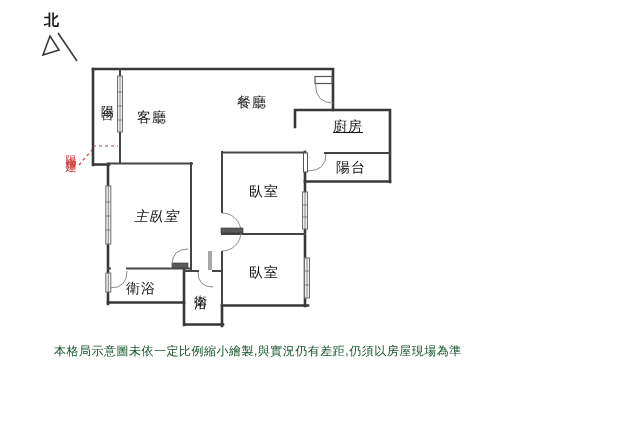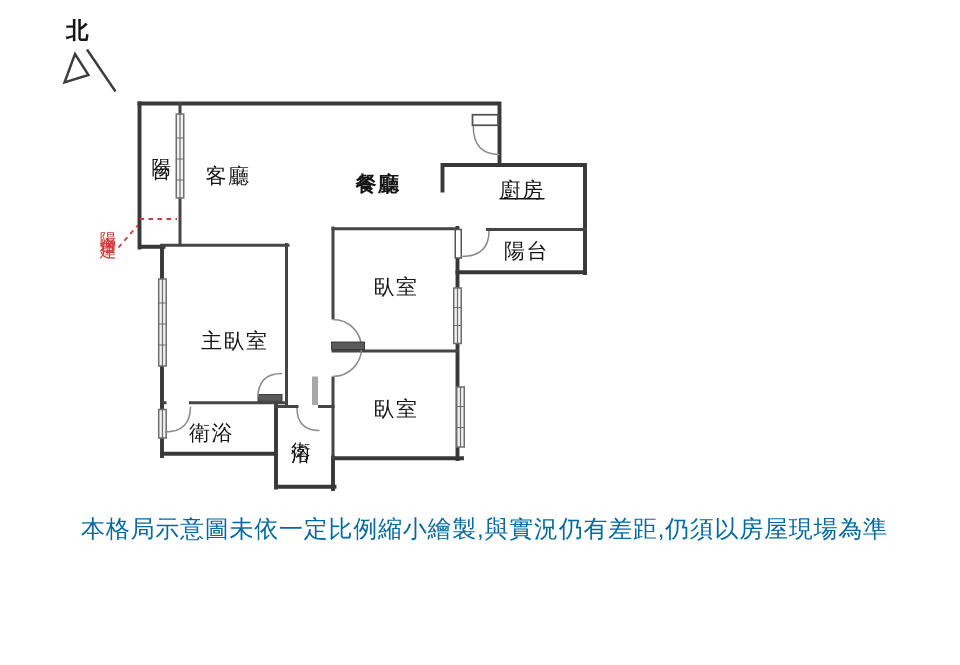--- a/index.html
+++ b/index.html
@@ -16,21 +16,21 @@
   .lbl-v {
     writing-mode:vertical-rl; text-orientation:upright;
     letter-spacing:2px; font-size:13px;
   }
   .north-lbl { font-size:15px; font-weight:bold; letter-spacing:0; }
   .red-note {
     position:absolute; writing-mode:vertical-rl; text-orientation:upright;
     font-size:11px; letter-spacing:2px; white-space:nowrap;
   }
   .disclaimer {
-    position:absolute; font-size:16px; color:#0369a1;
+    position:absolute; font-size:12px; color:#14532d;
     letter-spacing:0.5px; white-space:nowrap;
   }
 </style>
 </head>
 <body>
 
 <div class="screen">
 
   <svg class="plan-svg" width="640" height="443" viewBox="0 0 640 443">
 
@@ -116,27 +116,27 @@
       <path d="M79,165 L92,150"></path>
     </g>
   </svg>
 
   <div class="lbl north-lbl" style="left:44px; top:11px;">北</div>
 
   <div class="lbl lbl-v" style="left:98px; top:95px;">陽台</div>
 
   <div class="lbl" style="left:137px; top:109px;">客廳</div>
 
-  <div class="lbl" style="left:237px; top:114px;font-weight:bold;">餐廳</div>
+  <div class="lbl" style="left:237px; top:94px;">餐廳</div>
 
   <div class="lbl" style="left:333px; top:118px;text-decoration:underline;">廚房</div>
 
   <div class="lbl" style="left:336px; top:159px;">陽台</div>
 
-  <div class="lbl" style="left:134px; top:219px;">主臥室</div>
+  <div class="lbl" style="left:134px; top:208px;font-style:italic;">主臥室</div>
 
   <div class="lbl" style="left:249px; top:183px;">臥室</div>
 
   <div class="lbl" style="left:249px; top:264px;">臥室</div>
 
   <div class="lbl" style="left:126px; top:280px;">衛浴</div>
 
   <div class="lbl lbl-v" style="left:191px; top:284px;">衛浴</div>
 
   <div class="red-note" style="left:63px; top:146px; color:#cc3b3b;">陽台增建</div>

